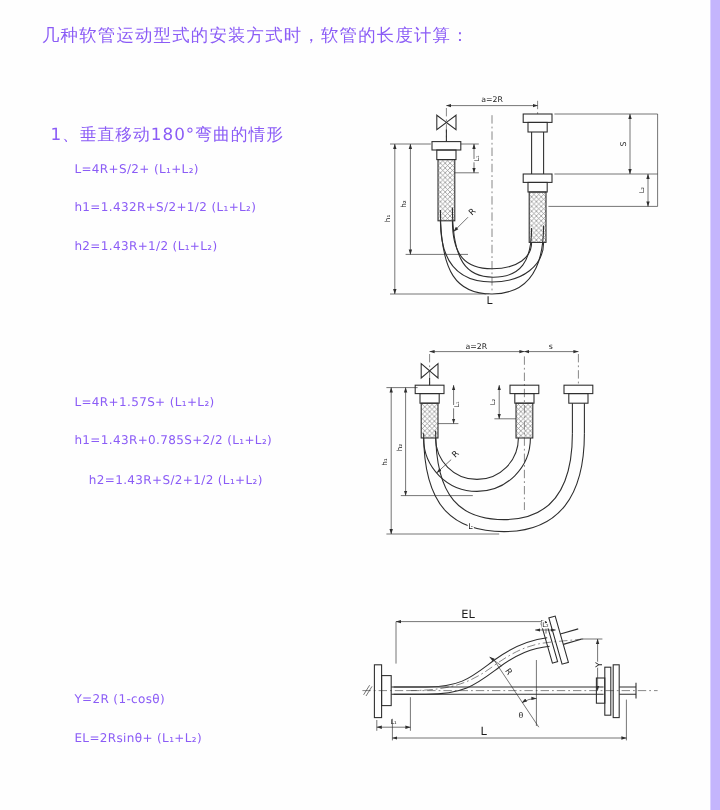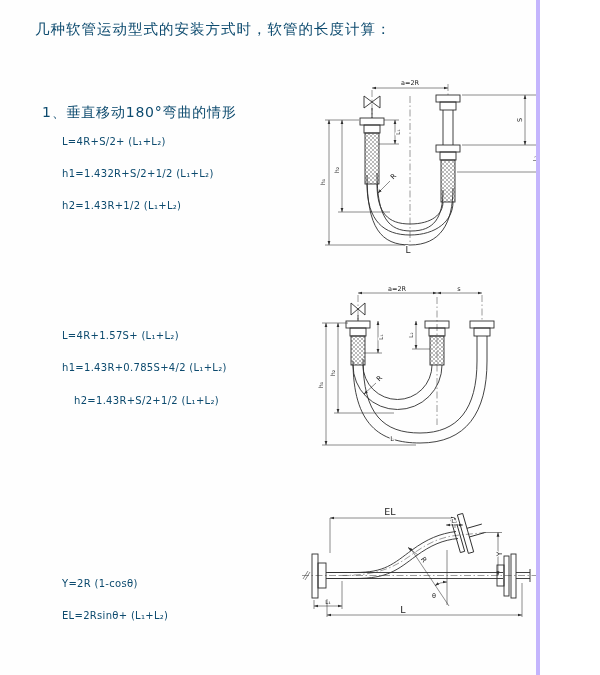--- a/index.html
+++ b/index.html
@@ -1,19 +1,19 @@
 <!DOCTYPE html>
 <html><head>
 <meta charset="utf-8">
 <style>
   html,body{margin:0;padding:0;background:#fff;}
   .page{
-    position:relative;width:540px;height:675px;background:#fefefe;overflow:hidden;
-    font-family:"DejaVu Sans","Liberation Sans",sans-serif;color:#0c4a6e;
-    border-right:4px solid #c4b5fd;box-sizing:border-box;
+    position:relative;width:600px;height:675px;background:#fefefe;overflow:hidden;
+    font-family:"DejaVu Sans","Liberation Sans",sans-serif;color:#8b5cf6;
+    border-right:8px solid #c4b5fd;box-sizing:border-box;
   }
   .title{position:absolute;left:35px;top:20px;font-size:14.5px;letter-spacing:1px;font-weight:500;}
   .sec-heading{position:absolute;font-size:14px;letter-spacing:0.8px;font-weight:400;}
   .formula{position:absolute;font-size:10px;letter-spacing:0.3px;}
   .diag{position:absolute;}
   .diag .draw{stroke:#2e2e2e;fill:none;stroke-width:0.9;}
   .diag .dim{stroke:#2e2e2e;fill:none;stroke-width:0.55;}
   .diag .cl{stroke:#4a4a4a;fill:none;stroke-width:0.55;stroke-dasharray:7 2.5 1.5 2.5;}
   .diag text{fill:#1d1d1d;stroke:#fefefe;stroke-width:2.2px;paint-order:stroke;
     font-family:"DejaVu Sans","Liberation Sans",sans-serif;}
@@ -24,21 +24,21 @@
 <div class="page">
 
   <div class="title">几种软管运动型式的安装方式时，软管的长度计算：</div>
 
   <div class="sec-heading" style="left:42px;top:104px">1、垂直移动180°弯曲的情形</div>
   <div class="formula" style="left:62px;top:136px">L=4R+S/2+ (L₁+L₂)</div>
   <div class="formula" style="left:62px;top:168px">h1=1.432R+S/2+1/2 (L₁+L₂)</div>
   <div class="formula" style="left:62px;top:200px">h2=1.43R+1/2 (L₁+L₂)</div>
 
   <div class="formula" style="left:62px;top:330px">L=4R+1.57S+ (L₁+L₂)</div>
-  <div class="formula" style="left:62px;top:362px">h1=1.43R+0.785S+4/2 (L₁+L₂)</div>
+  <div class="formula" style="left:62px;top:362px">h1=1.43R+0.785S+2/2 (L₁+L₂)</div>
   <div class="formula" style="left:74px;top:395px">h2=1.43R+S/2+1/2 (L₁+L₂)</div>
 
   <div class="formula" style="left:62px;top:578px">Y=2R (1-cosθ)</div>
   <div class="formula" style="left:62px;top:610px">EL=2Rsinθ+ (L₁+L₂)</div>
 
   <svg class="diag" style="left:315px;top:72px" width="245" height="185" viewBox="0 0 245 185">
     <defs>
       <marker id="ar1" viewBox="0 0 10 10" refX="9.5" refY="5" markerWidth="8" markerHeight="8" orient="auto-start-reverse">
         <path d="M0,1.8 L10,5 L0,8.2 z" fill="#2e2e2e"></path>
       </marker>

